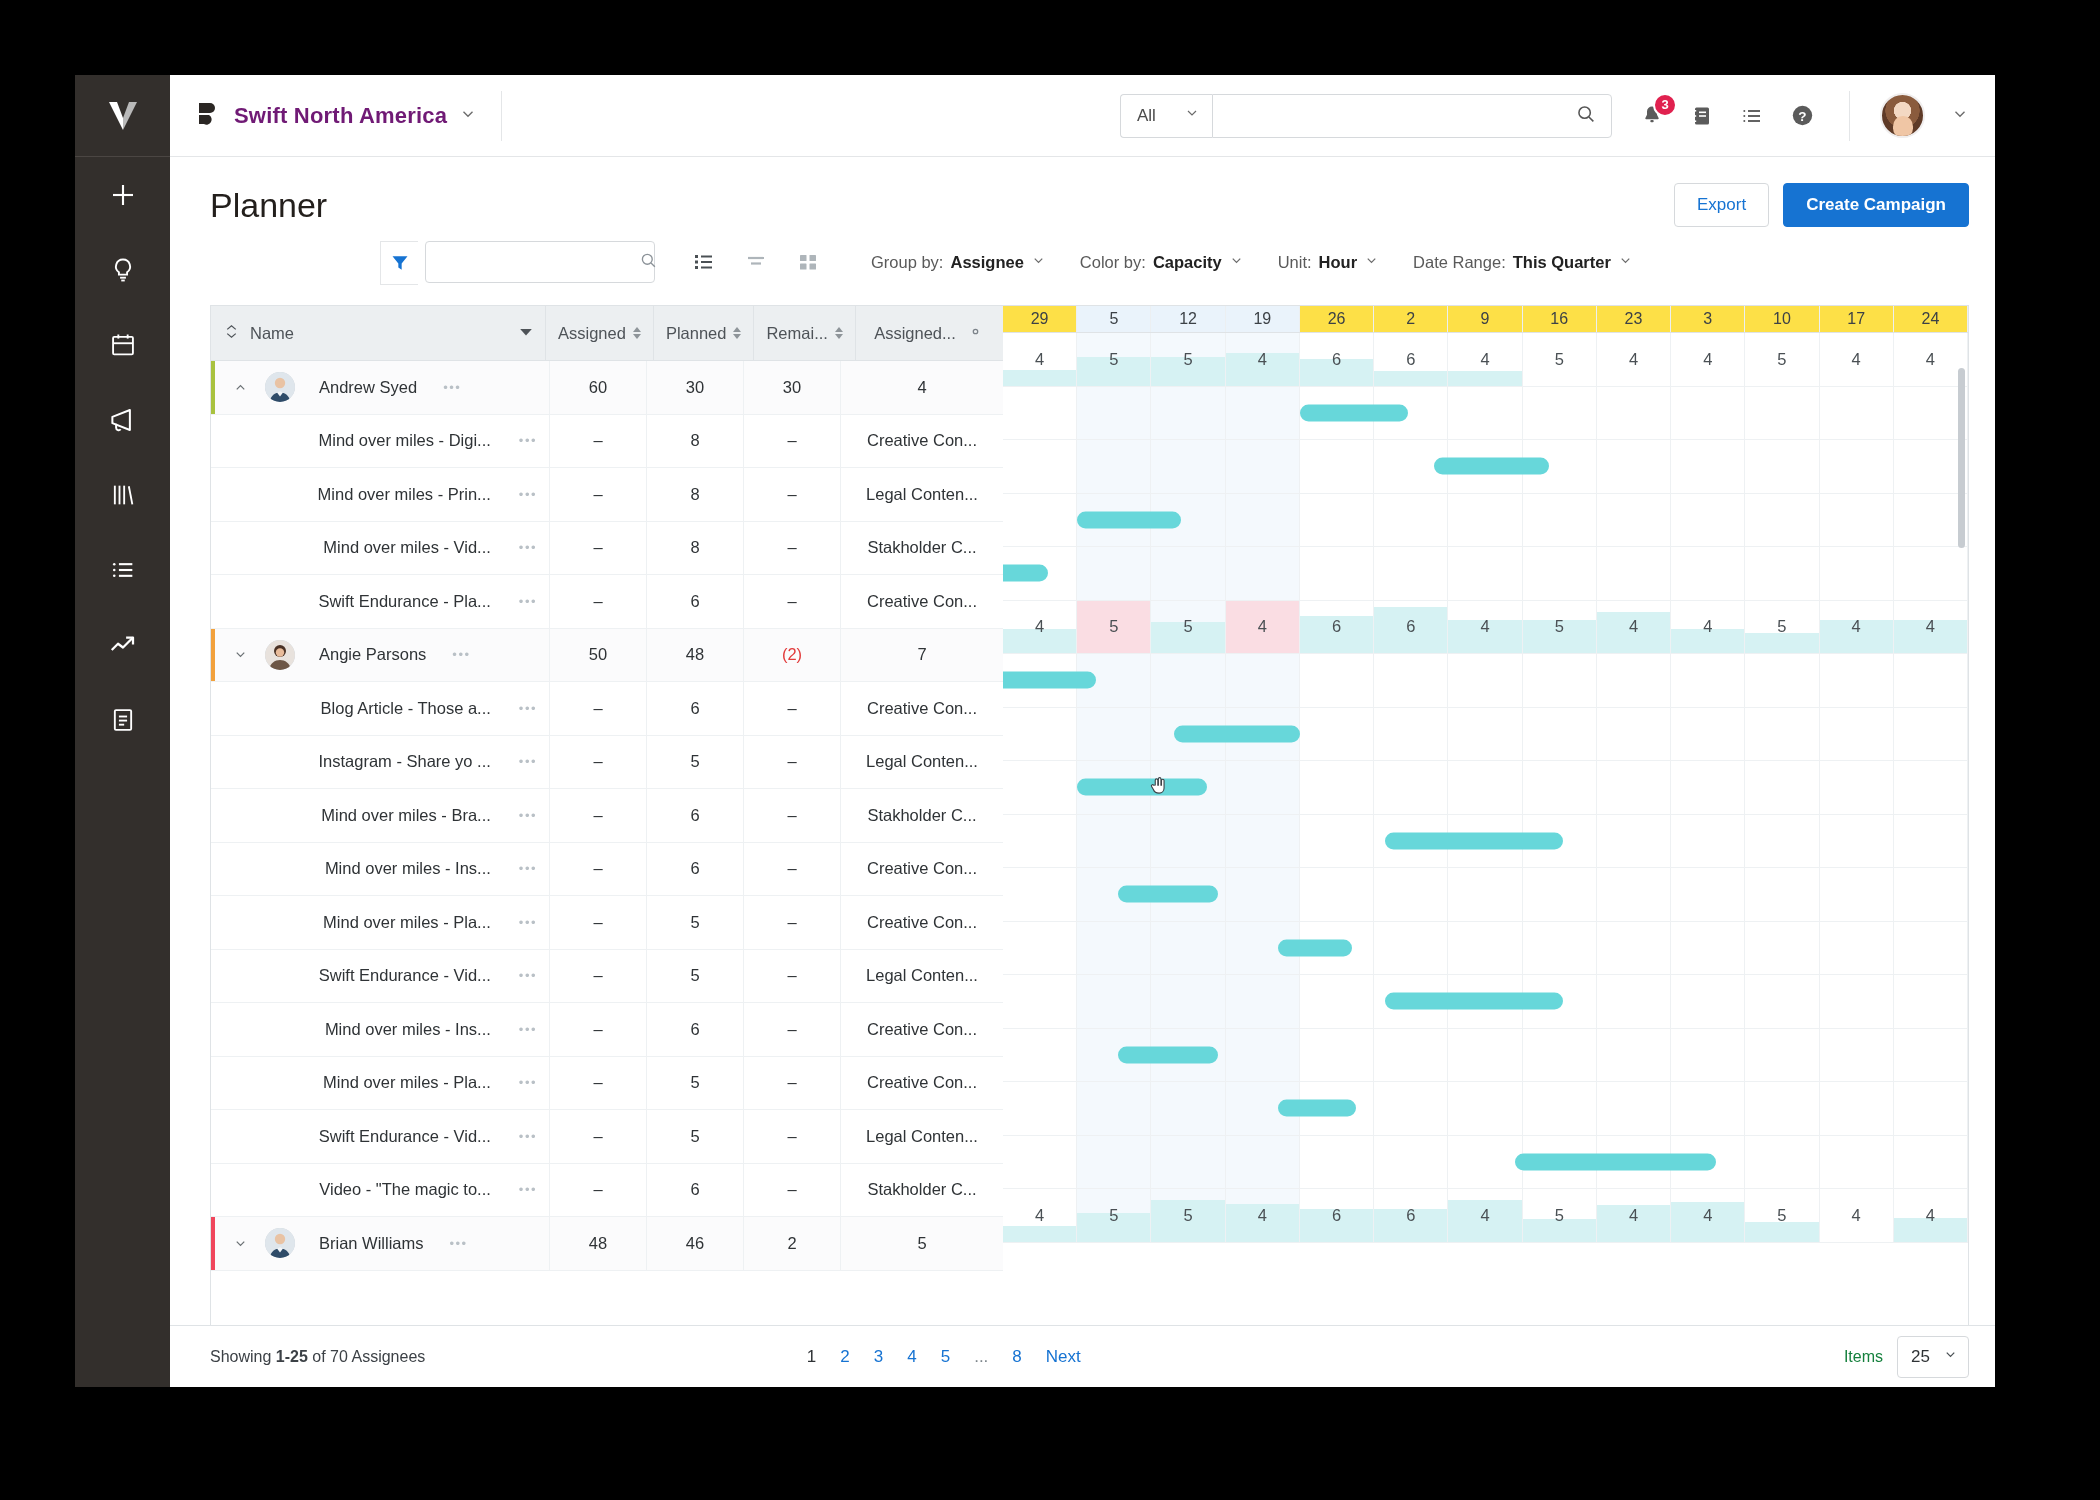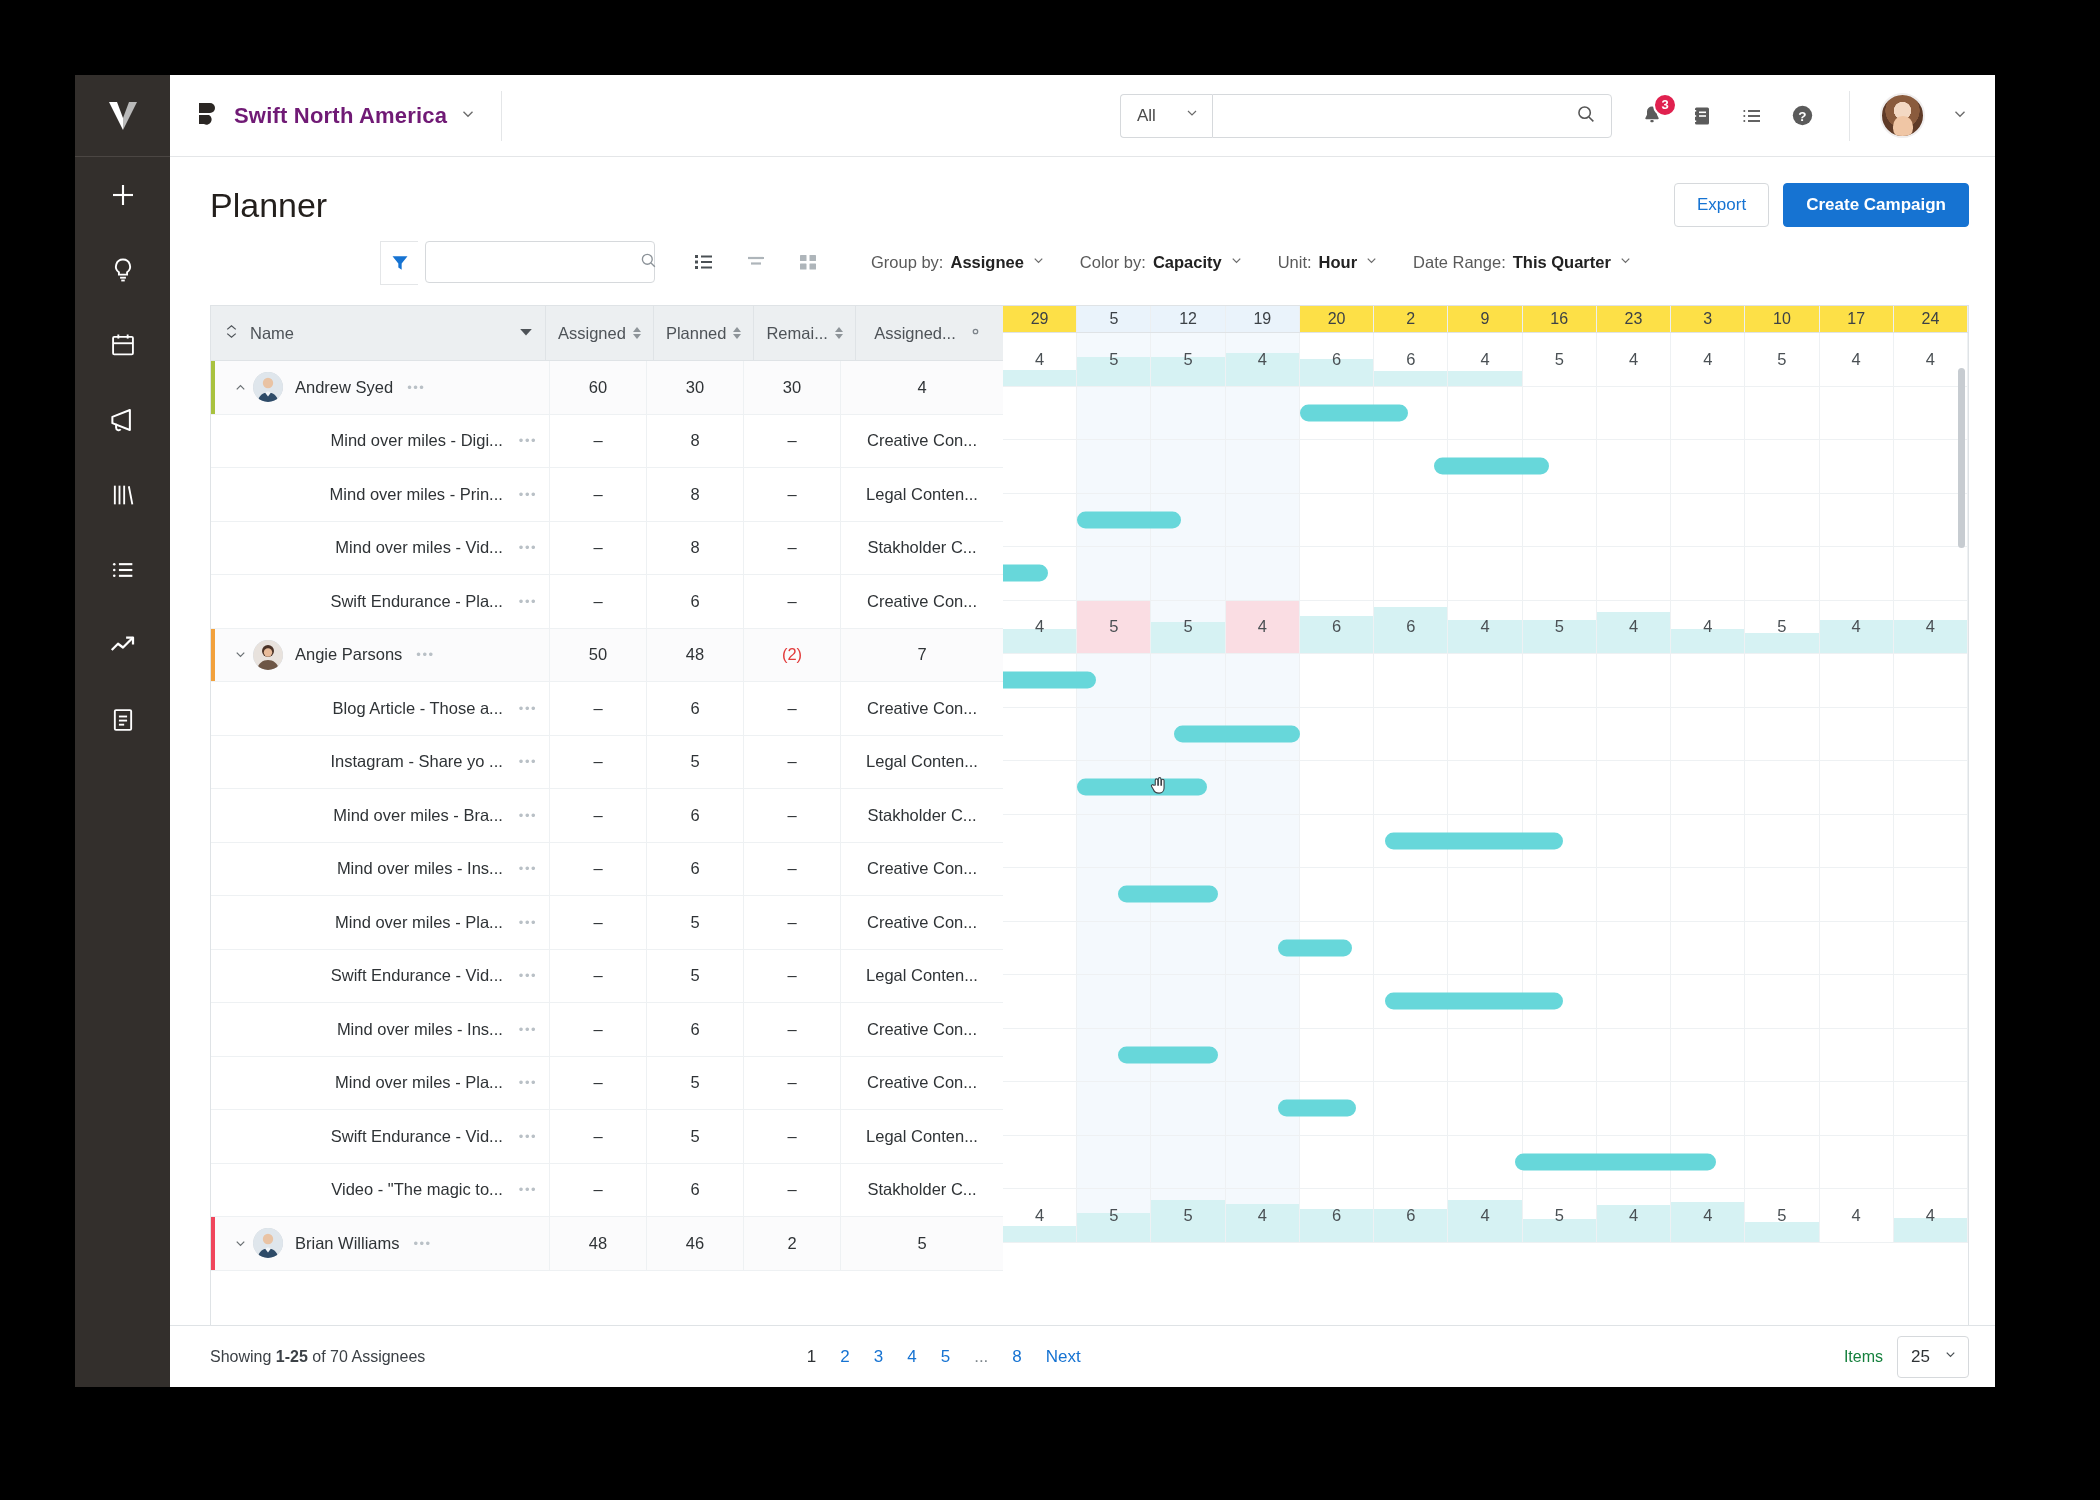--- a/index.html
+++ b/index.html
@@ -193,21 +193,21 @@
   .row {
     display: flex; align-items: stretch; height: 53.5px;
     border-bottom: 1px solid #eef1f3;
     background: #fff;
   }
   .row.group { background: #fbfbfc; height: 53.5px; }
   .cell {
     display: flex; align-items: center; font-size: 16.5px; color: #2f3336;
     border-right: 1px solid #eef1f3; padding: 0 12px;
   }
-  .c-name { flex: 0 0 335px; gap: 0; }
+  .c-name { flex: 0 0 335px; gap: 12px; }
   .c-num { flex: 0 0 97px; justify-content: center; }
   .c-assigned { flex: 1; justify-content: center; border-right: none; }
   .accent { width: 4px; flex: 0 0 4px; }
   .caret { width: 26px; display:flex; align-items:center; justify-content:center; color:#6a7074; cursor:pointer;}
   .g-avatar {
     width: 30px; height: 30px; border-radius: 50%; flex: 0 0 30px; margin-right: 12px;
     overflow: hidden; position: relative; background: #cfd6dc;
   }
   .g-name { font-size: 16.5px; color: #2f3336; }
   .child-name {
@@ -774,21 +774,21 @@
             </div>
         </div>
       </div>
 
       <div class="right-pane">
         <div class="tl-weeks" id="tl-weeks">
             <div class="tl-week">29</div>
             <div class="tl-week cur">5</div>
             <div class="tl-week cur">12</div>
             <div class="tl-week cur">19</div>
-            <div class="tl-week">20</div>
+            <div class="tl-week">26</div>
             <div class="tl-week">2</div>
             <div class="tl-week">9</div>
             <div class="tl-week">16</div>
             <div class="tl-week">23</div>
             <div class="tl-week">3</div>
             <div class="tl-week">10</div>
             <div class="tl-week">17</div>
             <div class="tl-week">24</div>
           </div>
         <div class="body-scroll">

